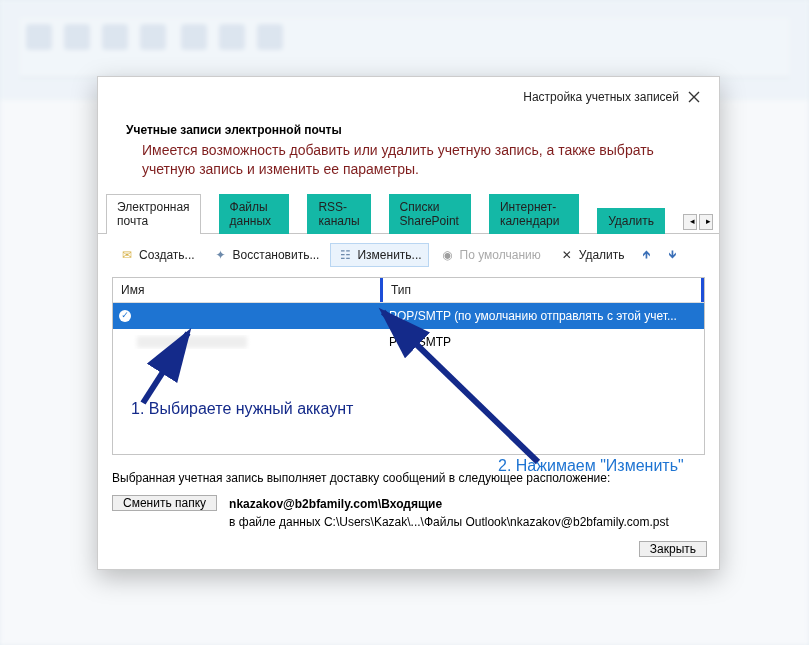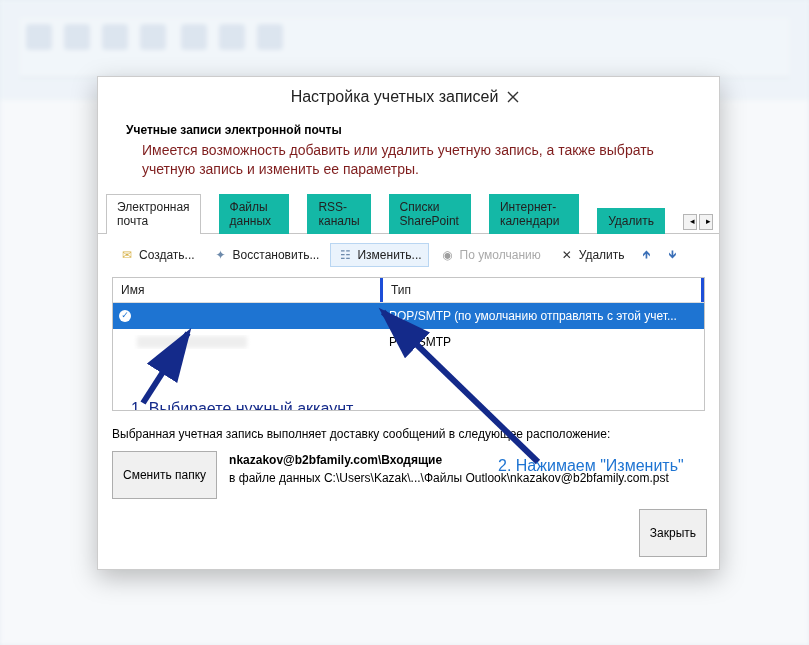--- a/index.html
+++ b/index.html
@@ -34,23 +34,23 @@
     position: absolute;
     left: 97px; top: 76px;
     width: 623px; height: 494px;
     background: #fff;
     border: 1px solid #ccc;
     box-shadow: 0 8px 24px rgba(0,0,0,.25);
     display: flex;
     flex-direction: column;
   }
   .titlebar {
-    display: flex; align-items: center; justify-content: center;
+    display: flex; align-items: center; justify-content: flex-end;
     padding: 8px 10px 8px 12px;
-    font-size: 16px;
+    font-size: 12px;
   }
   .titlebar .title { color: #222; }
   .titlebar .close {
     width: 30px; height: 24px;
     display: flex; align-items: center; justify-content: center;
     font-size: 14px; color: #333;
   }
   .header-block {
     padding: 6px 25px 14px 28px;
   }
@@ -177,21 +177,21 @@
   }
   .delivery {
     padding: 16px 14px 0 14px;
     font-size: 12px;
   }
   .delivery-row {
     display: flex; align-items: flex-start; gap: 12px;
     margin-top: 10px;
   }
   .btn {
-    padding: 16px 10px;
+    padding: 0 10px;
     border: 1px solid #adadad;
     background: #f0f0f0;
     font-size: 12px;
     cursor: pointer;
   }
   .path-block { line-height: 1.5; }
   .path-block .bold { font-weight: 600; }
   .footer {
     margin-top: auto;
     padding: 10px 12px 12px;

